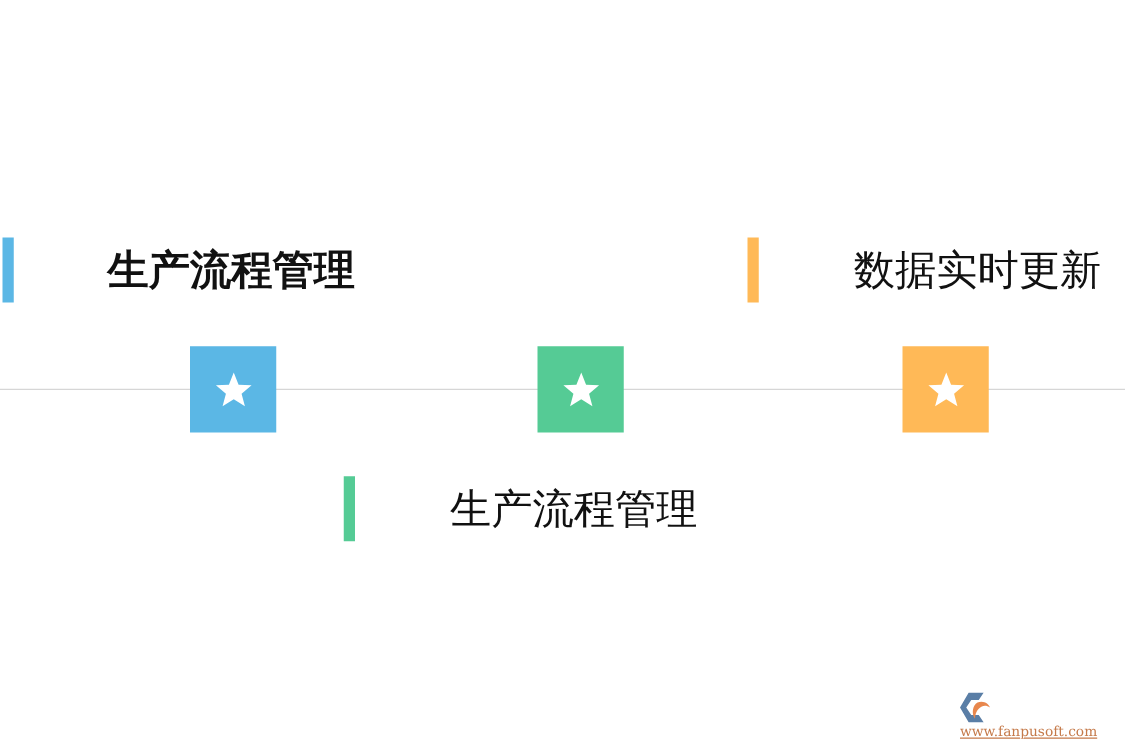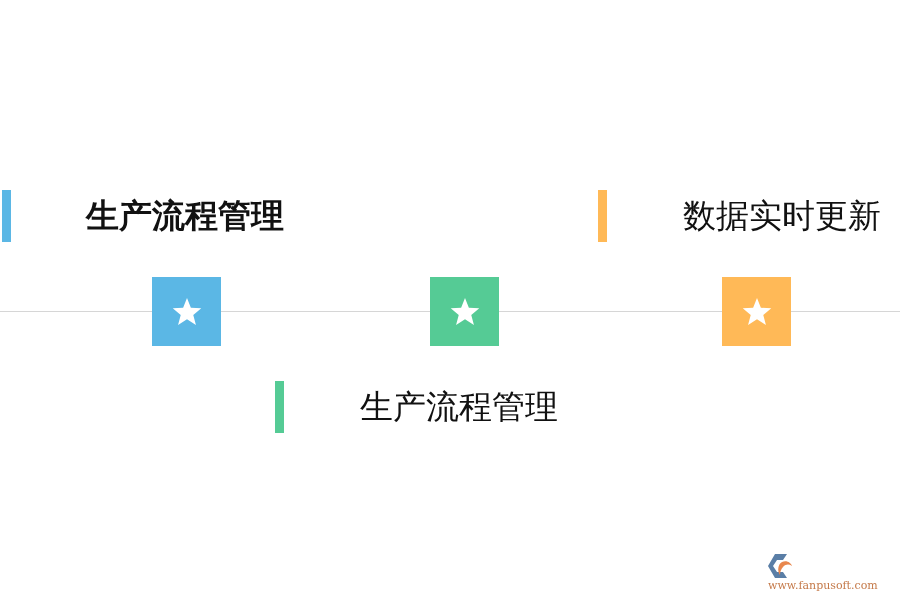--- a/index.html
+++ b/index.html
@@ -27,21 +27,21 @@
   .watermark {
     position: absolute; left: 768px; top: 552px; width: 128px; height: 44px;
   }
   .wm-logo { position: absolute; left: 0; top: 2px; width: 26px; height: 24px; }
   .wm-name {
     position: absolute; left: 28px; top: 0; font-size: 22px; color: #4e6d92;
     line-height: 28px; white-space: nowrap;
   }
   .wm-url {
     position: absolute; left: 0; top: 27px; font-size: 11px; color: #c57a4a;
-    font-family: "DejaVu Serif", serif; white-space: nowrap; line-height: 14px;
+    font-family: "DejaVu Serif", serif; white-space: nowrap; line-height: 14px; text-decoration: underline;
   }
 </style>
 </head>
 <body>
 
 <div class="timeline-line"></div>
 
 <div class="bar" style="left:2px; top:190px; background:#5bb7e5;"></div>
 <div class="label" style="left:86px; top:190px;font-weight:bold;">生产流程管理</div>
 <div class="marker" style="left:152px; background:#5bb7e5;">

